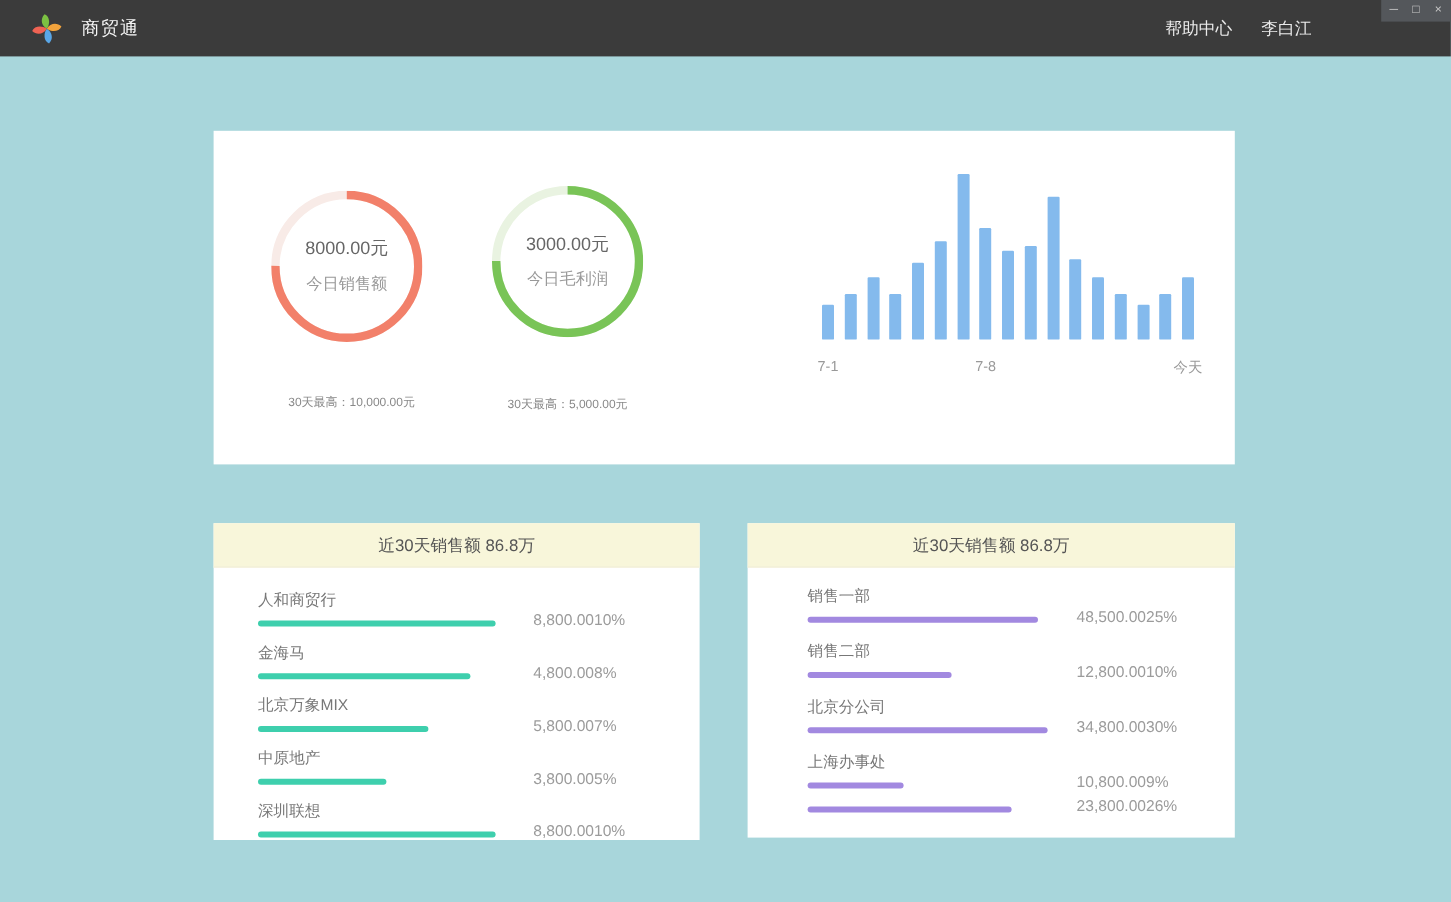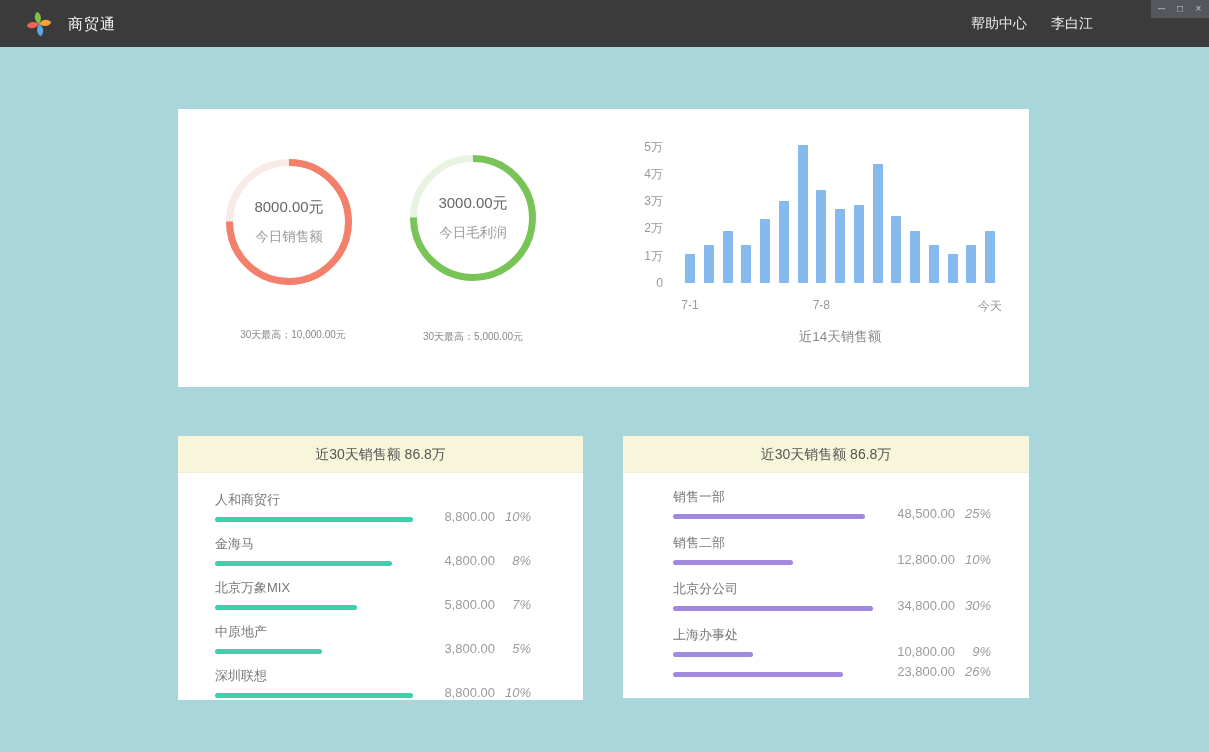--- a/index.html
+++ b/index.html
@@ -44,21 +44,21 @@
   .panel-body { position:relative; }
   .card-left .panel-body { padding:18px 52px 0 37px; }
   .card-right .panel-body { padding:15px 38px 0 50px; }
   .rank-row { position:relative; margin-bottom:13px; }
   .card-right .rank-row { margin-bottom:15px; }
   .rank-name { font-size:13px; color:#777; margin-bottom:8px; }
   .rank-track { width:200px; height:5px; }
   .rank-fill { display:block; height:5px; border-radius:3px; }
   .rank-val { position:absolute; right:0; bottom:-2px; display:flex; font-size:13px; color:#9b9b9b; }
   .rank-val .amt { min-width:66px; text-align:right; }
-  .rank-val .pct { min-width:36px; text-align:right;font-style:italic; }
+  .rank-val .pct { min-width:36px; text-align:left; }
 </style>
 </head>
 <body>
 
 <div id="viewport">
 
   <div class="titlebar">
     <svg class="logo" viewBox="0 0 32 32">
       <path d="M16 16 C 11 13, 10 7, 14 3 C 19 5, 19 12, 16 16 Z" fill="#7cc142"></path>
       <path d="M16 16 C 19 11, 25 10, 29 14 C 27 19, 20 19, 16 16 Z" fill="#f2a33c"></path>
@@ -96,28 +96,20 @@
         <circle class="ring-track" cx="63" cy="63" r="59.5" fill="none" stroke-width="7" stroke="#e9f3e1"></circle>
         <circle class="ring-value" cx="63" cy="63" r="59.5" fill="none" stroke-width="7" stroke-linecap="butt" transform="rotate(-90 63 63)" stroke="#79c457" stroke-dasharray="280.4 373.8"></circle>
       </svg>
       <div class="donut-text">
         <div class="donut-value">3000.00元</div>
         <div class="donut-caption">今日毛利润</div>
       </div>
     </div>
     <div class="donut-footer" style="left:195px; top:221px; width:200px;">30天最高：5,000.00元</div>
 
-    <div class="yticks" id="daily-yticks">
-        <span style="bottom: 129.5px;">5万</span>
-        <span style="bottom: 102.2px;">4万</span>
-        <span style="bottom: 74.9px;">3万</span>
-        <span style="bottom: 47.6px;">2万</span>
-        <span style="bottom: 20.3px;">1万</span>
-        <span style="bottom: -7px;">0</span>
-      </div>
     <div class="plot" id="daily-plot">
         <div class="vbar" style="height: 28.7px; background: rgb(132, 186, 237);"></div>
         <div class="vbar" style="height: 38.2px; background: rgb(132, 186, 237);"></div>
         <div class="vbar" style="height: 51.9px; background: rgb(132, 186, 237);"></div>
         <div class="vbar" style="height: 38.2px; background: rgb(132, 186, 237);"></div>
         <div class="vbar" style="height: 64.2px; background: rgb(132, 186, 237);"></div>
         <div class="vbar" style="height: 81.9px; background: rgb(132, 186, 237);"></div>
         <div class="vbar" style="height: 137.9px; background: rgb(132, 186, 237);"></div>
         <div class="vbar" style="height: 92.8px; background: rgb(132, 186, 237);"></div>
         <div class="vbar" style="height: 73.7px; background: rgb(132, 186, 237);"></div>
@@ -128,21 +120,20 @@
         <div class="vbar" style="height: 38.2px; background: rgb(132, 186, 237);"></div>
         <div class="vbar" style="height: 28.7px; background: rgb(132, 186, 237);"></div>
         <div class="vbar" style="height: 38.2px; background: rgb(132, 186, 237);"></div>
         <div class="vbar" style="height: 51.9px; background: rgb(132, 186, 237);"></div>
       </div>
     <div class="xlabels" id="daily-xlabels">
         <span style="left: 5px;">7-1</span>
         <span style="left: 136.3px;">7-8</span>
         <span style="left: 305px;">今天</span>
       </div>
-    <div class="chart-title">近14天销售额</div>
   </div>
 
   <div class="card card-left">
     <div class="panel-header">近30天销售额 86.8万</div>
     <div class="panel-body" id="rank-left">
         <div class="rank-row">
           <div class="rank-name">人和商贸行</div>
           <div class="rank-track">
             <span class="rank-fill" style="width:99%;background:#3ecfad"></span>
           </div>

